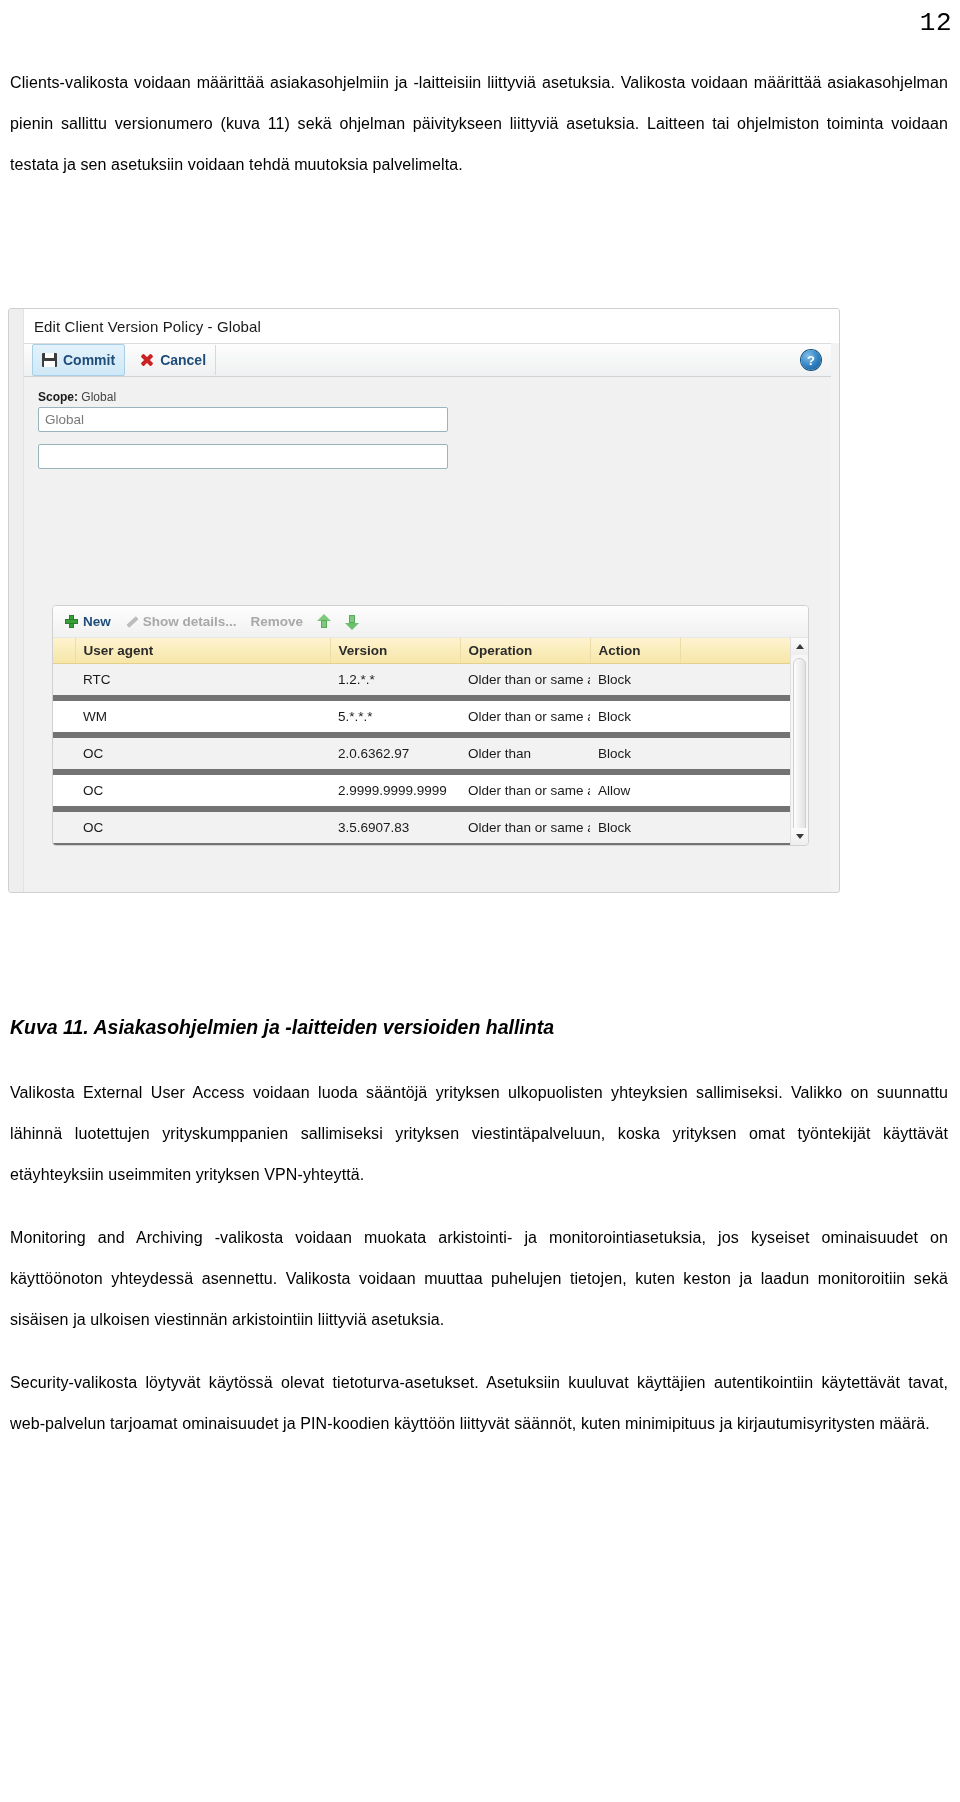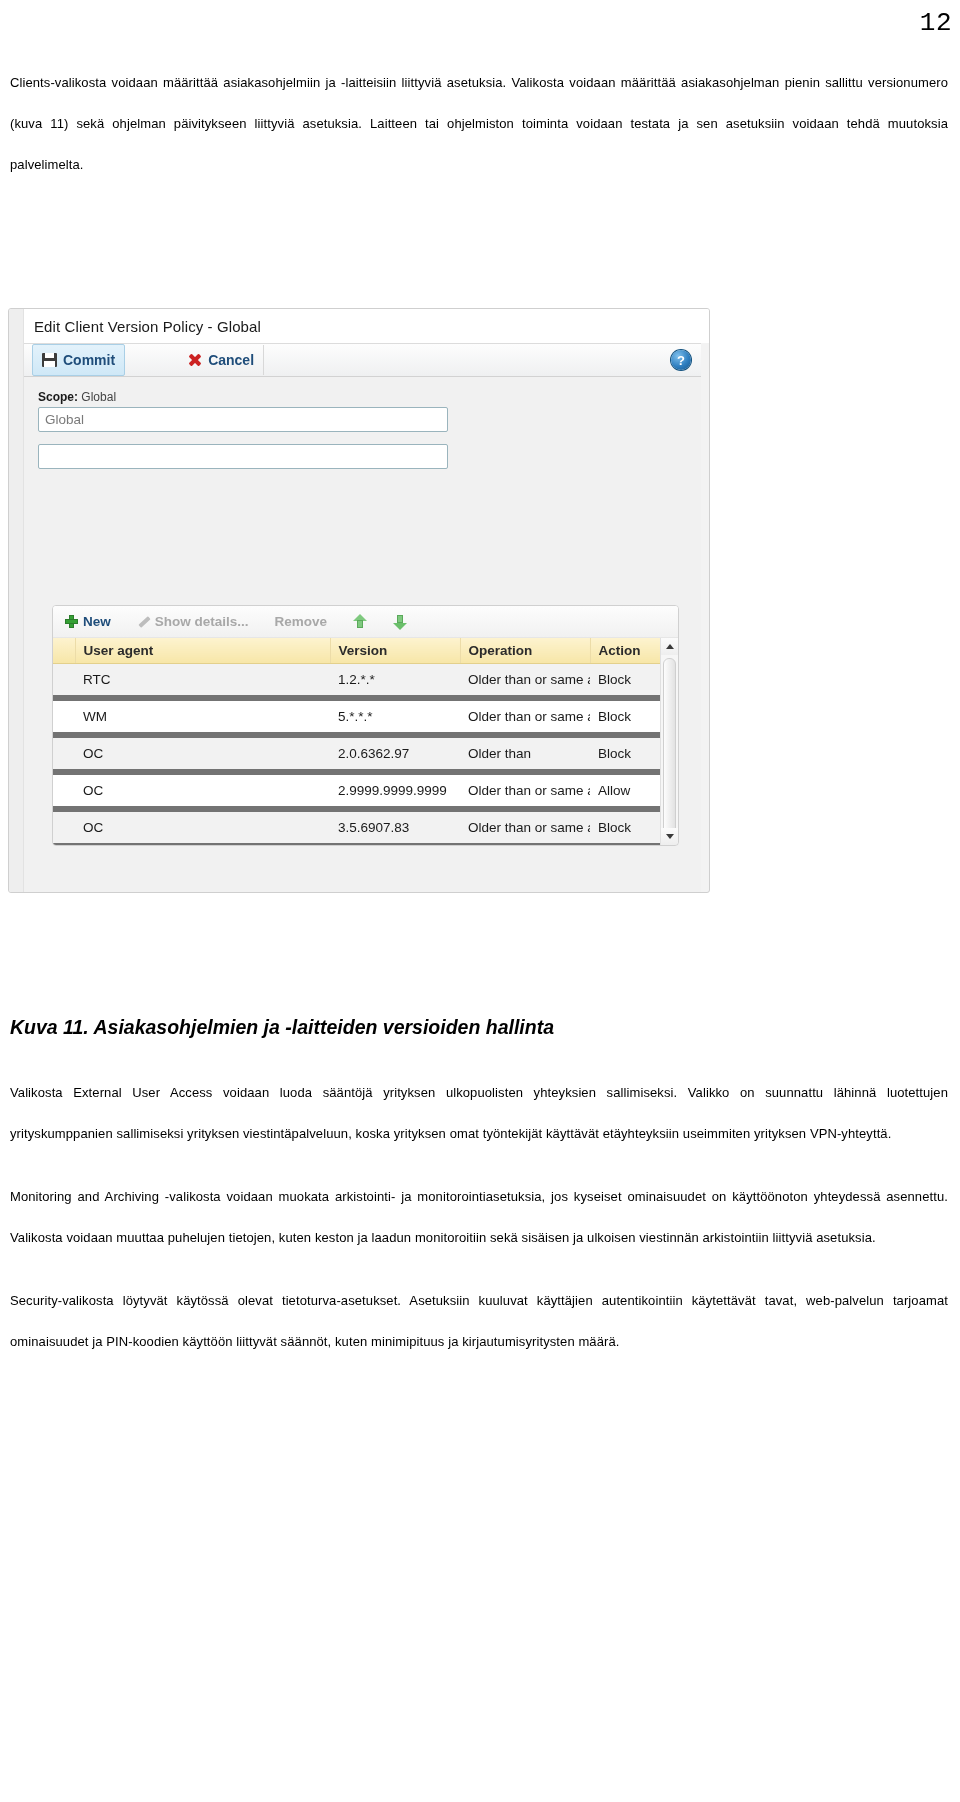--- a/index.html
+++ b/index.html
@@ -28,42 +28,42 @@
 
   
   .doc {
     position: absolute;
     left: 10px;
     right: 12px;
     top: 62px;
   }
   p.body-text {
     margin: 0 0 0 0;
-    font-size: 13px;
+    font-size: 16px;
     line-height: 41px;
     text-align: justify;
     text-justify: inter-word;
     letter-spacing: 0.1px;
   }
   p.body-text.spaced { margin-bottom: 22px; }
 
   .caption {
     font-size: 19.5px;
     font-style: italic;
     font-weight: bold;
     line-height: 30px;
     margin: 0;
   }
 
   
   .figure-wrap {
     position: absolute;
     left: 8px;
     top: 308px;
-    width: 702px;
+    width: 832px;
     height: 585px;
   }
 
   .app-window {
     position: absolute;
     inset: 0;
     background: #f3f3f3;
     border: 1px solid #cfcfcf;
     border-radius: 3px;
     box-sizing: border-box;
@@ -101,21 +101,20 @@
     left: 15px;
     right: 8px;
     top: 34px;
     height: 34px;
     background: linear-gradient(#fdfdfd, #eff0f1);
     border-top: 1px solid #dcdcdc;
     border-bottom: 1px solid #d2d2d2;
     display: flex;
     align-items: center;
     box-sizing: border-box;
-    gap: 48px;
   }
   .tb-btn {
     display: flex;
     align-items: center;
     gap: 6px;
     height: 30px;
     padding: 0 9px;
     margin-left: 6px;
     font-size: 14px;
     font-weight: bold;
@@ -229,21 +228,21 @@
     border: 1px solid #d0d0d0;
     border-radius: 4px;
     box-sizing: border-box;
     overflow: hidden;
   }
   .list-toolbar {
     height: 32px;
     background: linear-gradient(#fdfdfd, #f1f1f1);
     display: flex;
     align-items: center;
-    gap: 26px;
+    gap: 14px;
     padding-left: 12px;
     border-bottom: 1px solid #e6e6e6;
     box-sizing: border-box;
   }
   .lt-item {
     display: flex;
     align-items: center;
     gap: 5px;
     font-size: 13.5px;
     font-weight: bold;

